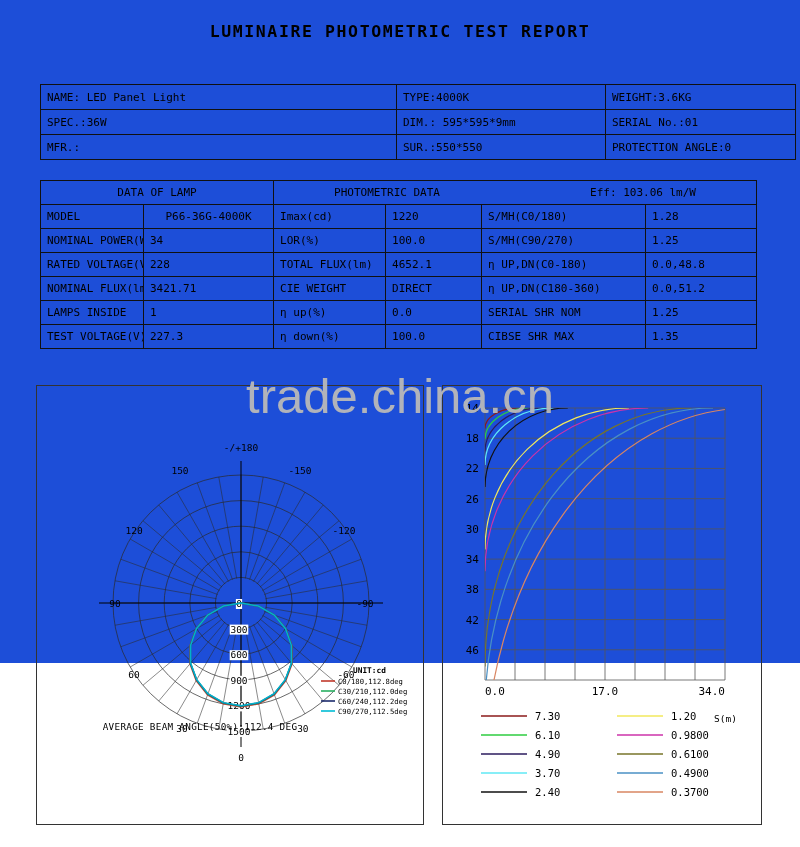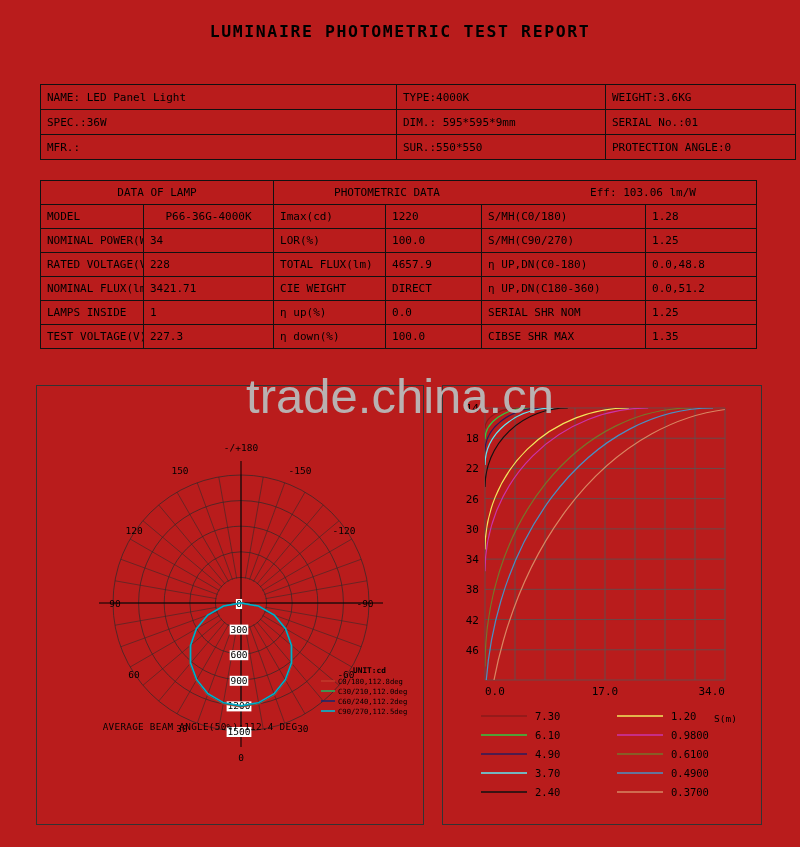--- a/index.html
+++ b/index.html
@@ -12,22 +12,22 @@
     width: 800px;
     height: 847px;
     position: relative;
     font-family: "DejaVu Sans Mono", "Liberation Mono", monospace;
     color: #000000;
     overflow: hidden;
   }
   #page {
     position: relative;
     width: 800px;
-    height: 847px;
-    background: #b91c1c;
+    height: 663px;
+    background: #1d4ed8;
   }
   
   #report-title {
     position: absolute;
     top: 22px;
     left: 0;
     width: 800px;
     text-align: center;
     font-size: 16.5px;
     font-weight: bold;
@@ -181,21 +181,21 @@
         <td>LOR(%)</td>
         <td>100.0</td>
         <td>S/MH(C90/270)</td>
         <td>1.25</td>
       </tr>
 
       <tr>
         <td>RATED VOLTAGE(V)</td>
         <td>228</td>
         <td>TOTAL FLUX(lm)</td>
-        <td>4657.9</td>
+        <td>4652.1</td>
         <td>η UP,DN(C0-180)</td>
         <td>0.0,48.8</td>
       </tr>
 
       <tr>
         <td>NOMINAL FLUX(lm)</td>
         <td>3421.71</td>
         <td>CIE WEIGHT</td>
         <td>DIRECT</td>
         <td>η UP,DN(C180-360)</td>

